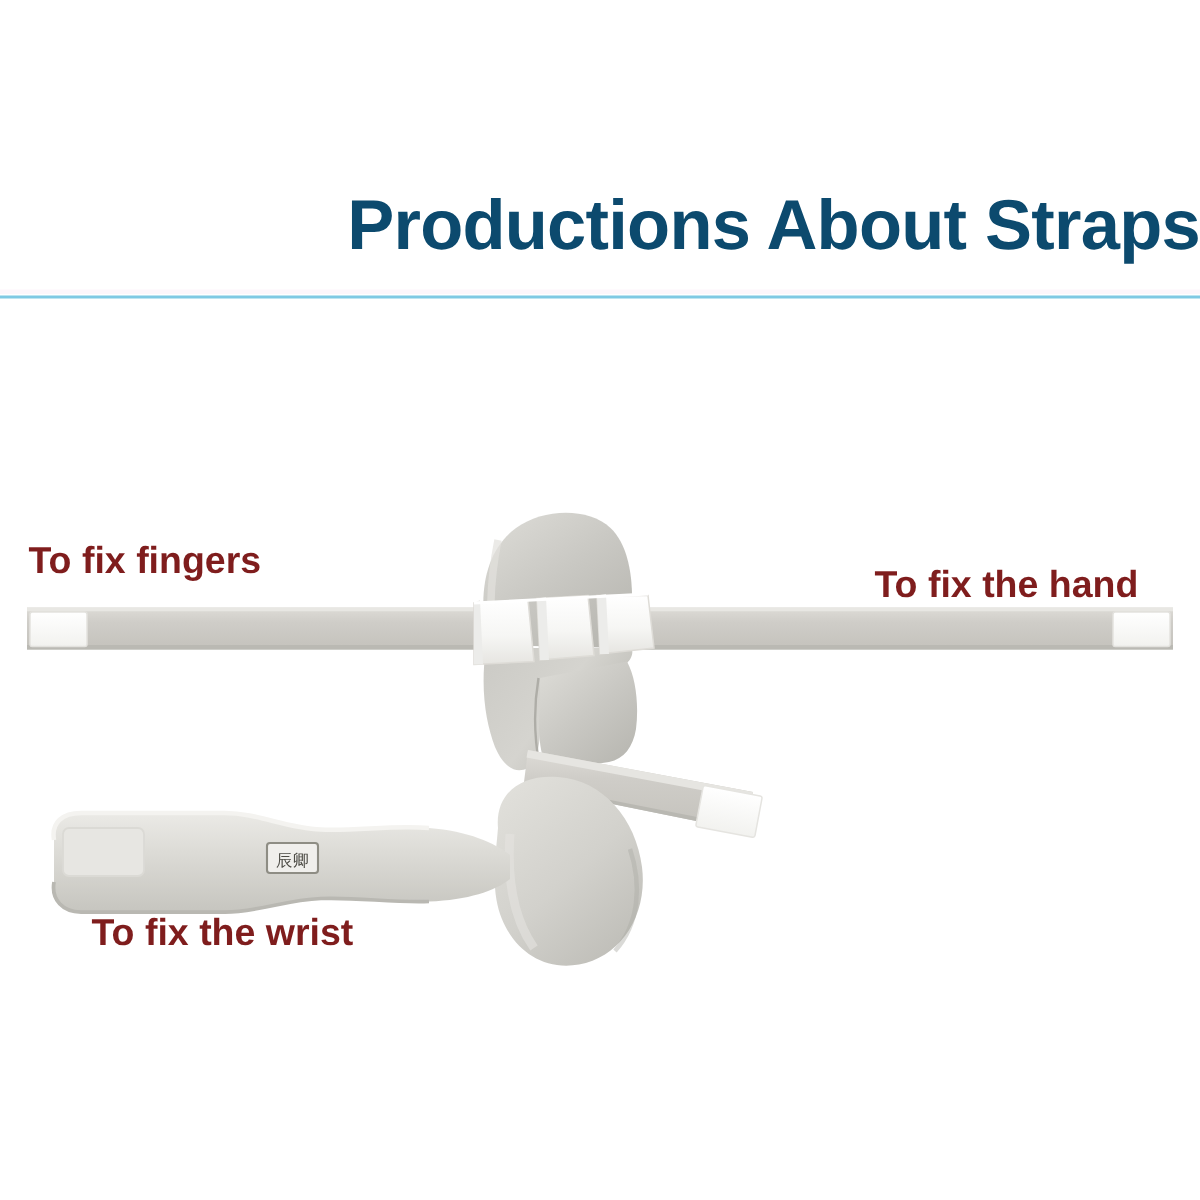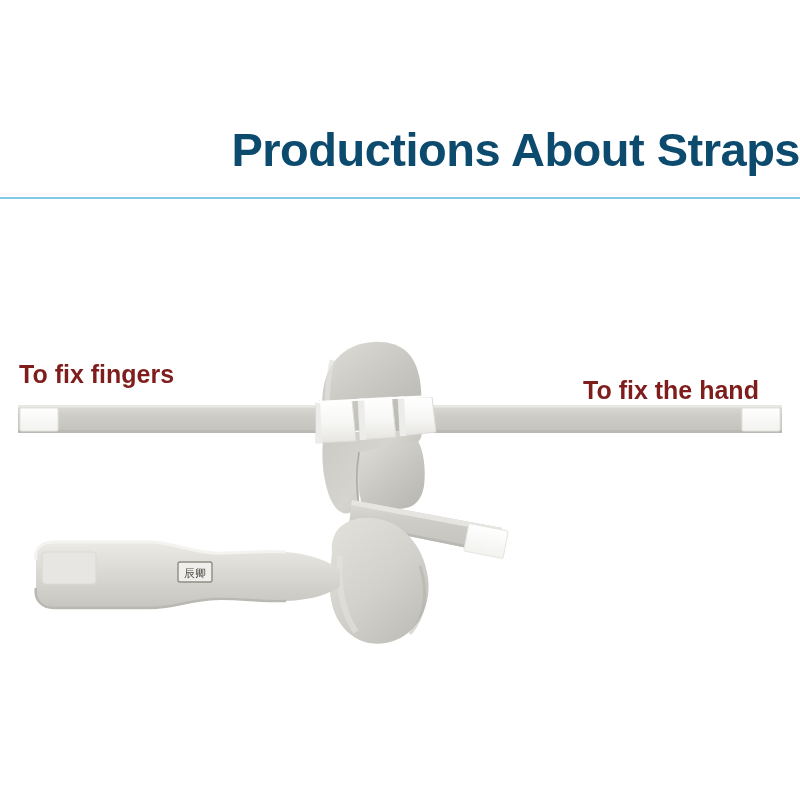--- a/index.html
+++ b/index.html
@@ -226,14 +226,15 @@
         <text x="195" y="577" text-anchor="middle" font-family="'DejaVu Sans', sans-serif" font-size="11" fill="#4c4b45">辰卿</text>
       </g>
     </g>
   </svg>
 
   <div class="callout callout-fingers">To fix fingers</div>
 
   <div class="callout callout-hand">To fix the hand</div>
 
 
+  <div class="callout callout-wrist">To fix the wrist</div>
 
 </div>
 
 </body></html>

